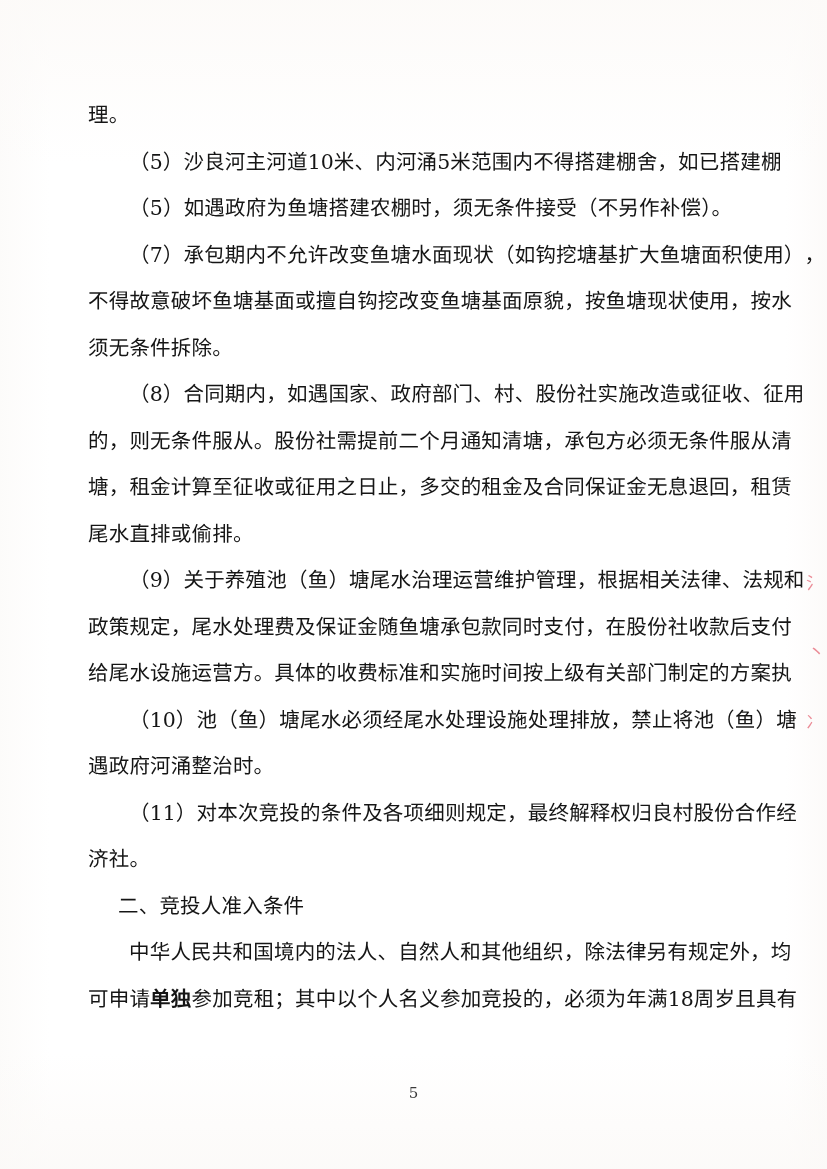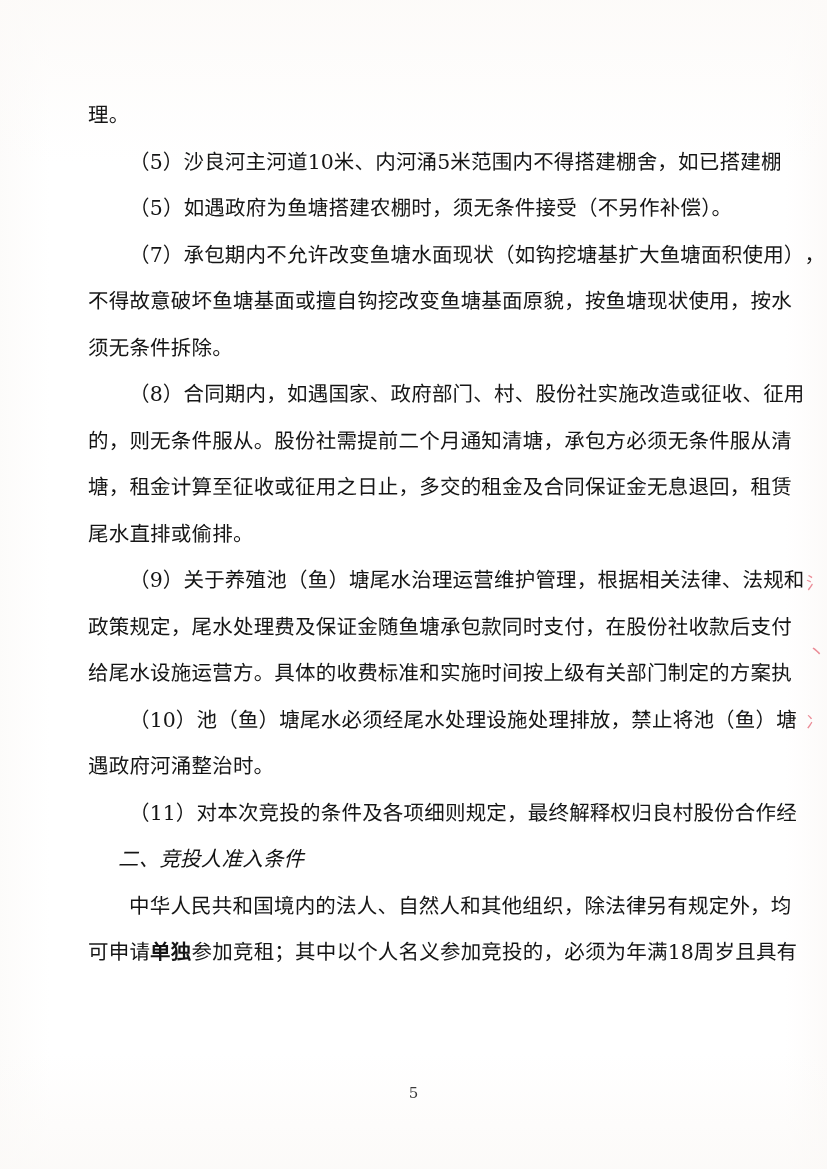--- a/index.html
+++ b/index.html
@@ -53,21 +53,21 @@
   .ln.just {
     display: flex;
     justify-content: space-between;
     white-space: normal;
   }
   .ln.just > span { display: inline-block; }
 
   
   .ln.indent { padding-left: 41px; }
   
-  .ln.hindent { padding-left: 30px; font-style: italic; }
+  .ln.hindent { padding-left: 30px; }
 
   .bold { font-weight: 700; }
 
   
   .num {
     font-family: "DejaVu Serif", "Liberation Serif", serif;
     letter-spacing: 0;
   }
 
   .page-number {
@@ -507,20 +507,21 @@
         <span>权</span>
         <span>归</span>
         <span>良</span>
         <span>村</span>
         <span>股</span>
         <span>份</span>
         <span>合</span>
         <span>作</span>
         <span>经</span>
       </div>
+    <div class="ln"><span>济社。</span></div>
 
     <div class="ln hindent"><span>二、竞投人准入条件</span></div>
 
     <div class="ln indent just">
         <span>中</span>
         <span>华</span>
         <span>人</span>
         <span>民</span>
         <span>共</span>
         <span>和</span>

